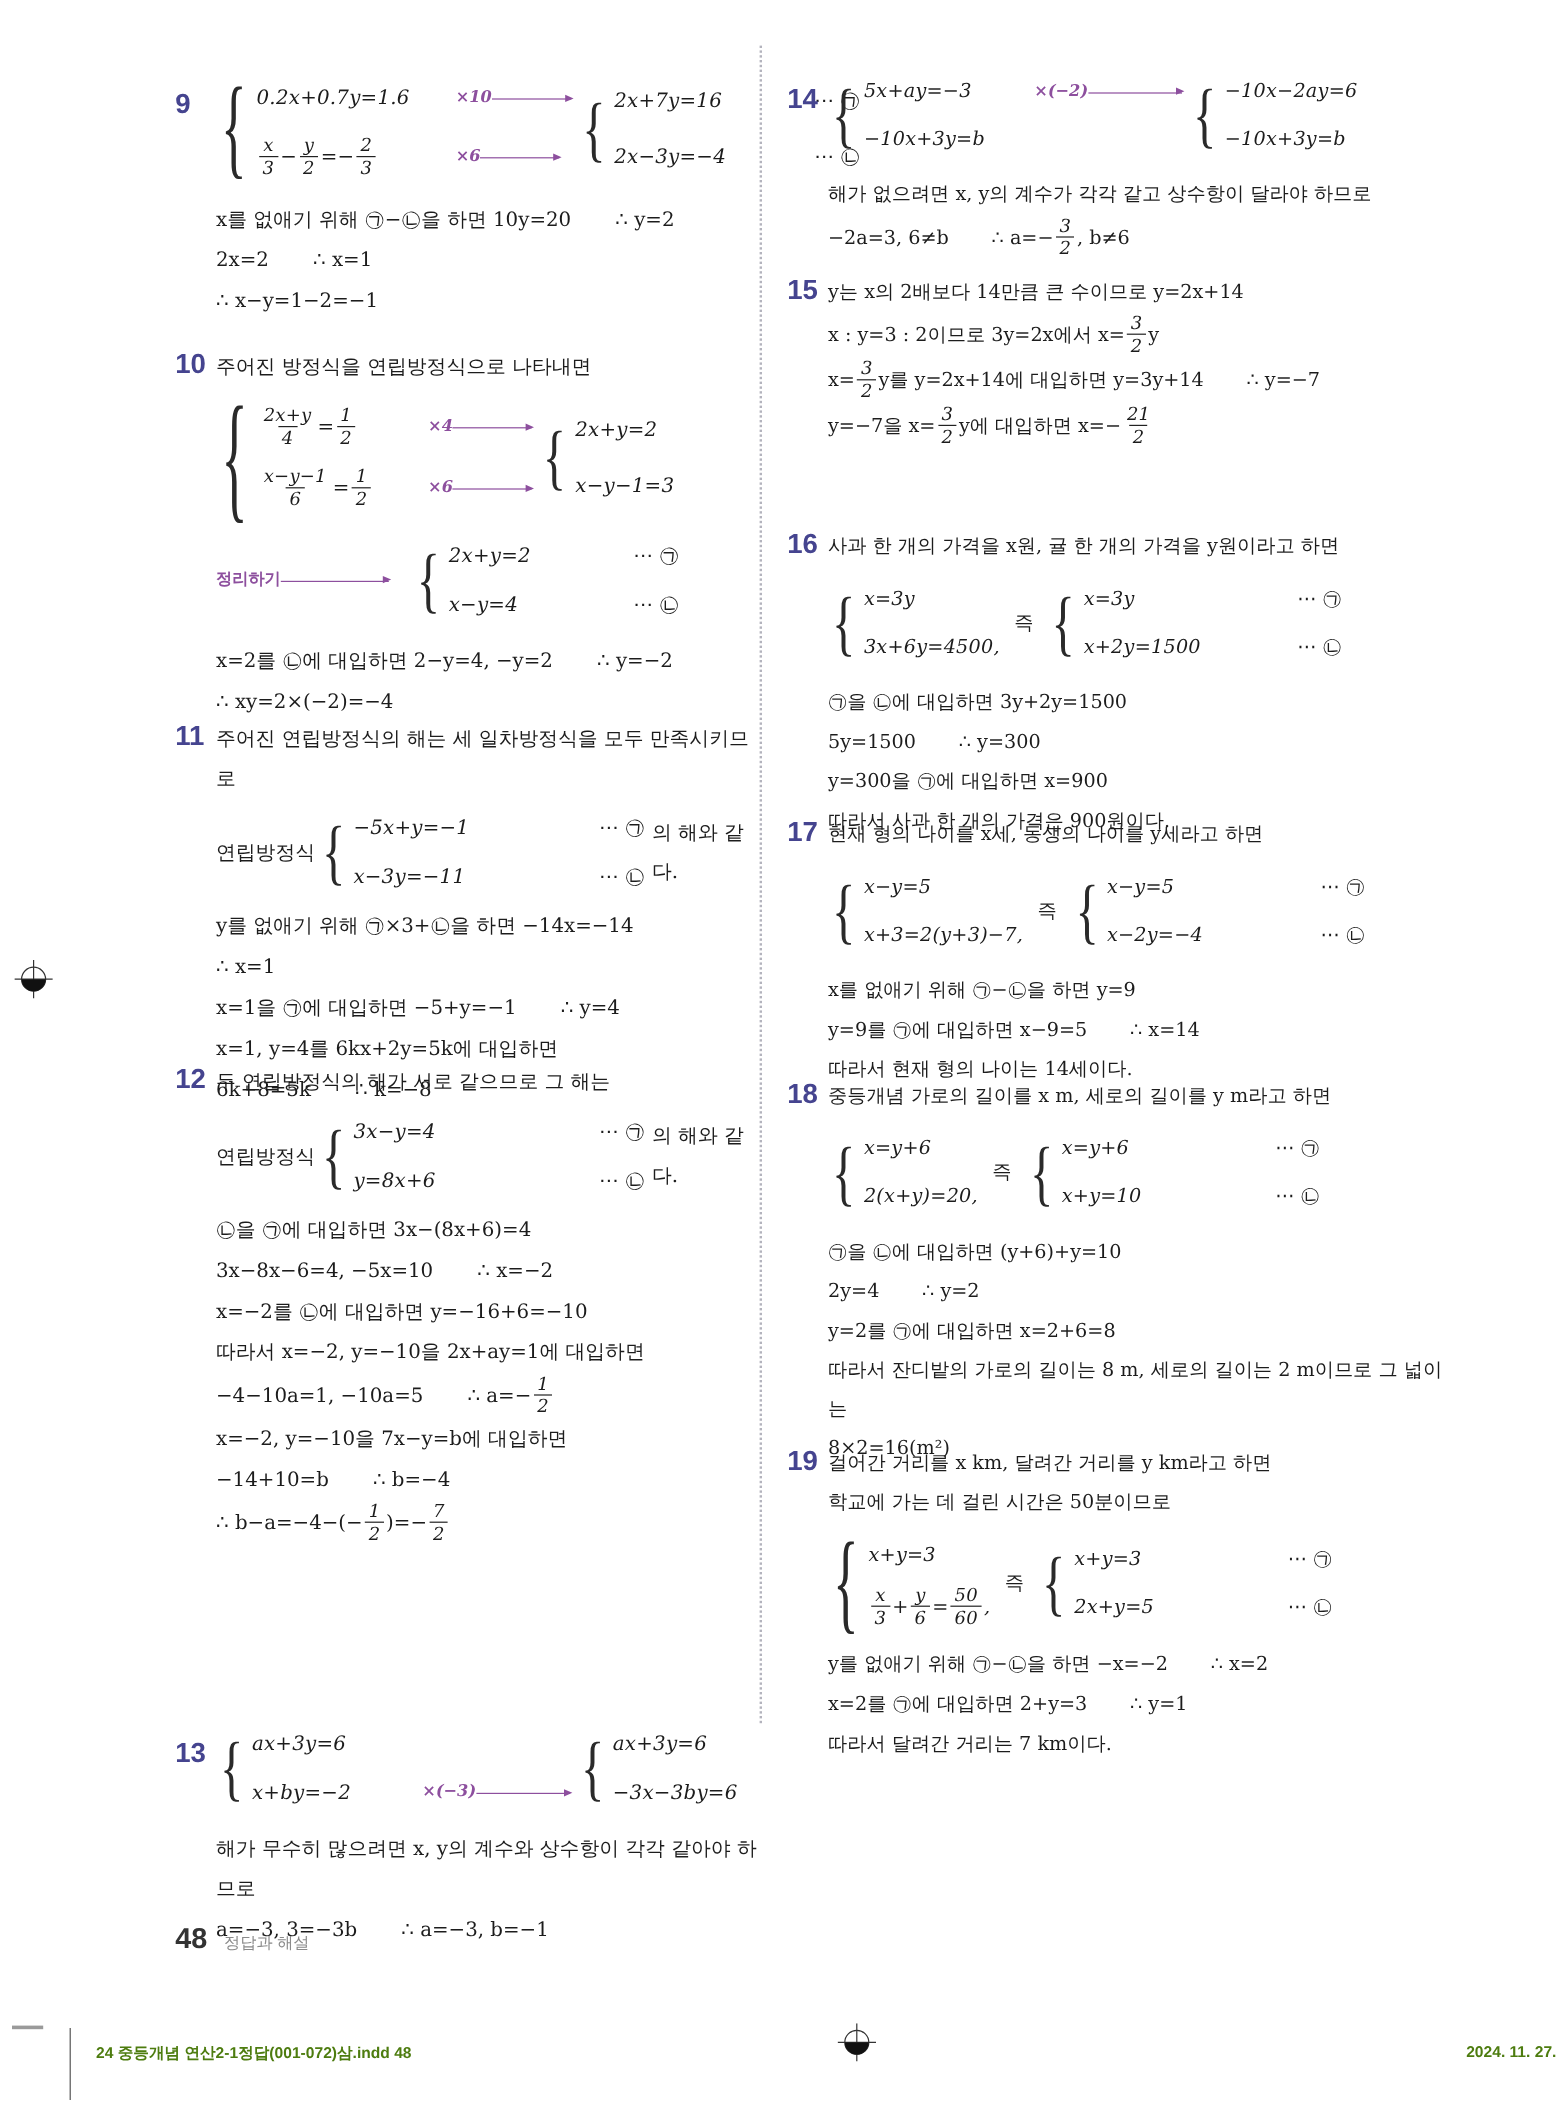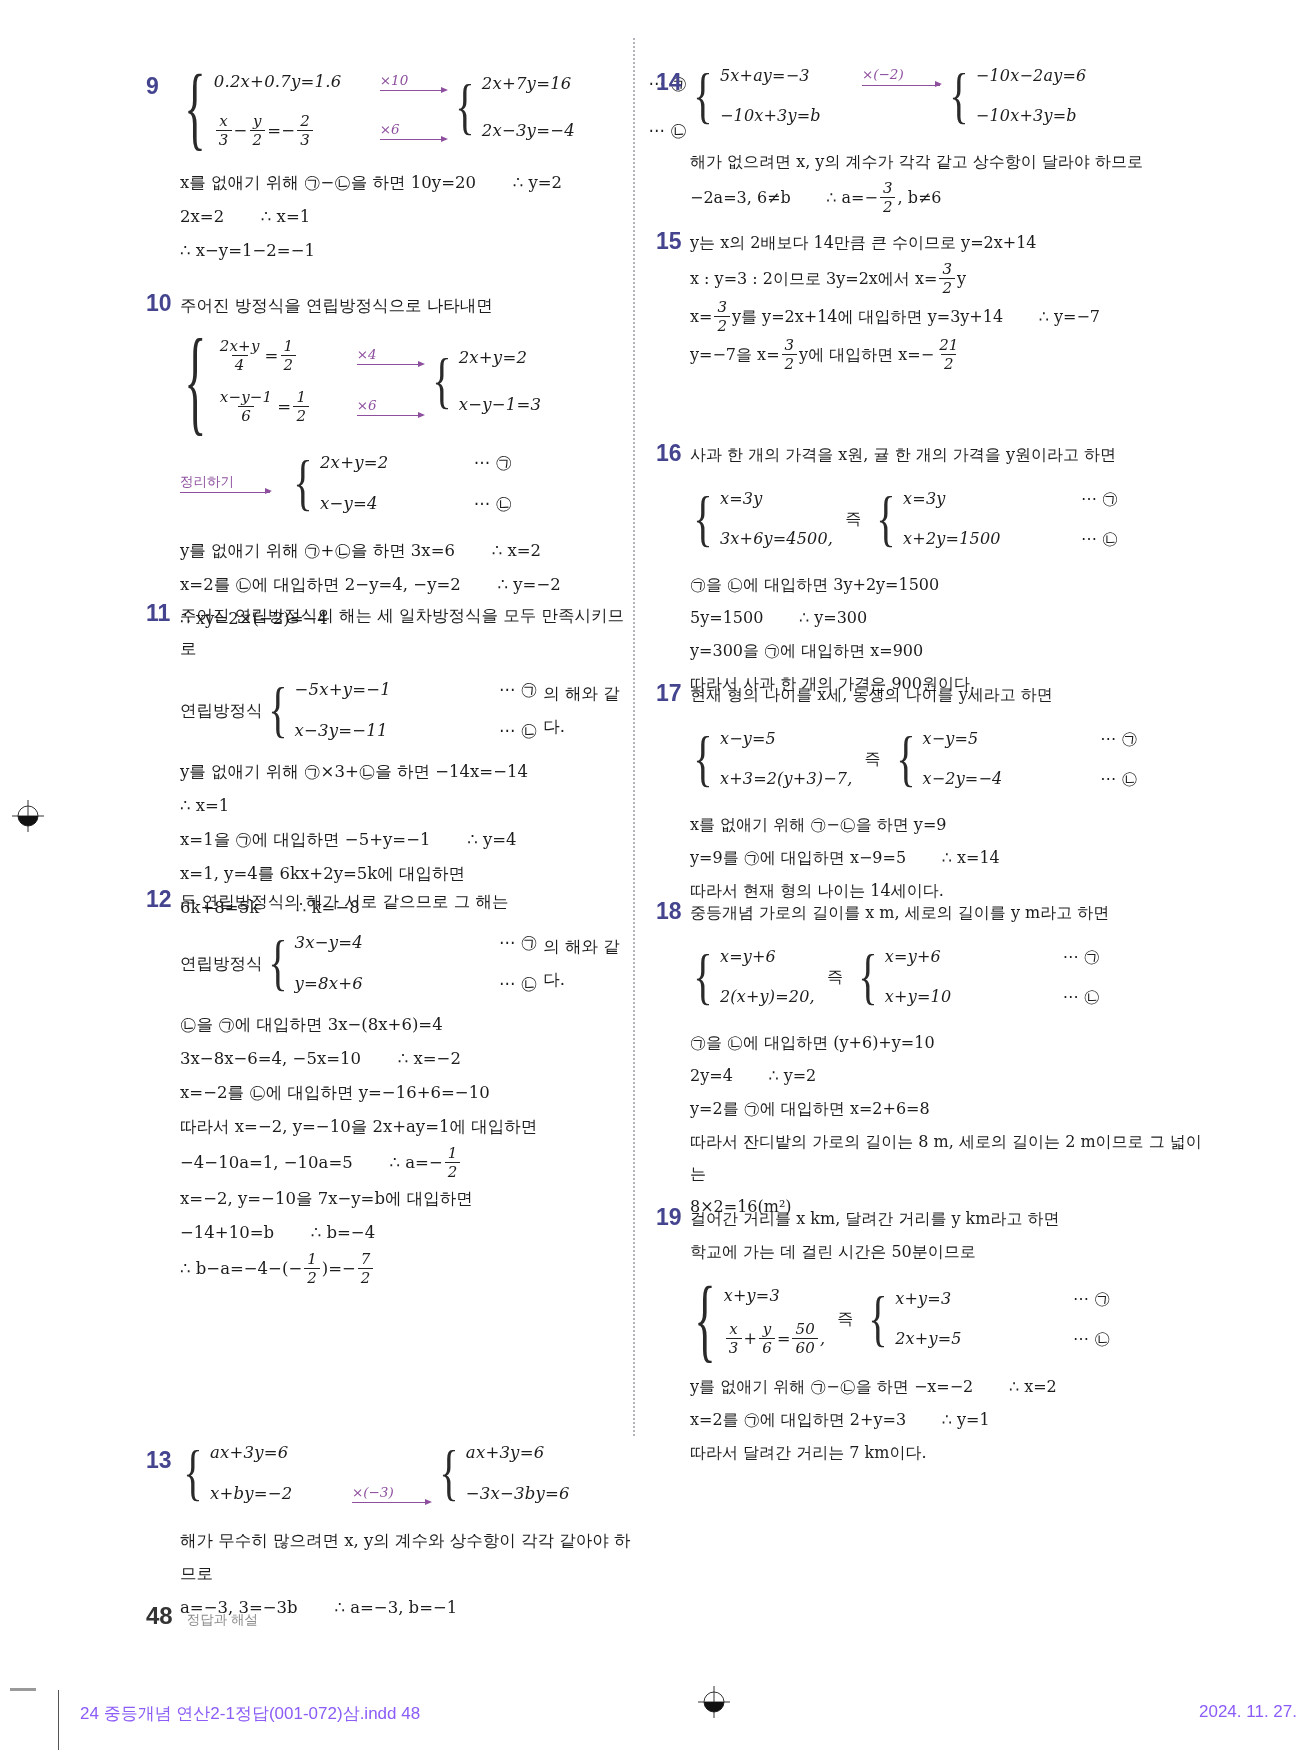--- a/index.html
+++ b/index.html
@@ -33,42 +33,42 @@
   .w190{width:192px;}
   .w215{width:215px;}
   .w250{width:252px;}
   .brace{
     font-family:"Liberation Serif",serif;font-weight:400;color:#2a2a2a;
     display:inline-block;line-height:1;transform-origin:center;margin-right:4px;
   }
   .b2{font-size:54px;transform:scaleY(1.12) scaleX(.75);}
   .b3{font-size:62px;transform:scaleY(1.5) scaleX(.72);}
   .b4{font-size:64px;transform:scaleY(1.85) scaleX(.72);}
-  .arrw{display:inline-flex;flex-direction:column;margin:0 6px 0 14px;}
+  .arrw{display:inline-flex;flex-direction:row;align-items:center;margin:0 6px 0 14px;font-weight:bold;}
   .alab{color:#8d4f9e;font-size:13.5px;font-style:italic;line-height:1.2;font-family:"DejaVu Serif",serif;}
   .shaft{position:relative;height:0;border-top:1.4px solid #8d4f9e;width:66px;margin-top:2px;}
   .shaft.wide{width:78px;}
   .shaft.xwide{width:90px;}
   .shaft::after{
     content:"";position:absolute;right:-2px;top:-4.2px;width:0;height:0;
     border-left:7px solid #8d4f9e;border-top:3.6px solid transparent;border-bottom:3.6px solid transparent;
   }
   .fr{display:inline-flex;flex-direction:column;align-items:center;vertical-align:middle;margin:0 2px;font-style:italic;}
   .fr .n,.fr .d{display:block;line-height:1.2;font-size:15px;padding:0 3px;text-align:center;}
   .fr .d{border-top:1.1px solid #222;}
   .joiner{margin:0 12px;white-space:pre;align-self:center;}
   .tail{white-space:pre-wrap;margin-left:6px;}
   #divider{
     position:absolute;left:633px;top:38px;height:1398px;width:0;
     border-left:2px dotted #b3b3bd;
   }
   #footer48{position:absolute;left:146px;top:1602px;display:flex;align-items:baseline;}
   #footer48 .num{font-family:"Liberation Sans",sans-serif;font-weight:700;font-size:24px;color:#333;}
   #footer48 .lab{font-family:"Liberation Sans",sans-serif;font-size:13.5px;color:#8a8a8a;margin-left:14px;}
-  .printline{position:absolute;top:1702px;font-family:"Liberation Sans",sans-serif;font-size:17px;color:#8b5cf6;}
+  .printline{position:absolute;top:1702px;font-family:"Liberation Sans",sans-serif;font-size:13px;color:#4d7c0f;font-weight:bold;}
   #printfile{left:80px;}
   #printdate{right:2px;}
   #footrule{position:absolute;left:58px;top:1690px;width:0;height:60px;border-left:1px solid #555;}
   #folddash{position:absolute;left:10px;top:1688px;width:26px;height:0;border-top:3px solid #9a9a9a;}
   .regmark{position:absolute;}
 </style>
 </head>
 <body>
 
 <div id="divider"></div>
@@ -189,21 +189,20 @@
         <div class="eqrow">
             <span class="eq" data-bind="problems.p10.s3e1">2x+y=2</span>
             <span class="ref" data-bind="problems.p10.s3e1ref">⋯ ㉠</span>
           </div>
         <div class="eqrow">
             <span class="eq" data-bind="problems.p10.s3e2">x−y=4</span>
             <span class="ref" data-bind="problems.p10.s3e2ref">⋯ ㉡</span>
           </div>
       </div>
     </div>
-    <div class="ln" data-bind="problems.p10.lines.0">y를 없애기 위해 ㉠+㉡을 하면 3x=6       ∴ x=2</div>
     <div class="ln" data-bind="problems.p10.lines.1">x=2를 ㉡에 대입하면 2−y=4, −y=2       ∴ y=−2</div>
     <div class="ln" data-bind="problems.p10.lines.2">∴ xy=2×(−2)=−4</div>
   </div>
 </div>
 
 <div class="prob" id="p11" style="left:146px;top:598px;width:492px;">
   <div class="pnum" style="margin-top:3px;" data-bind="problems.p11.num">11</div>
   <div class="pbody">
     <div class="ln" data-bind="problems.p11.intro">주어진 연립방정식의 해는 세 일차방정식을 모두 만족시키므로</div>
     <div class="flexln">

